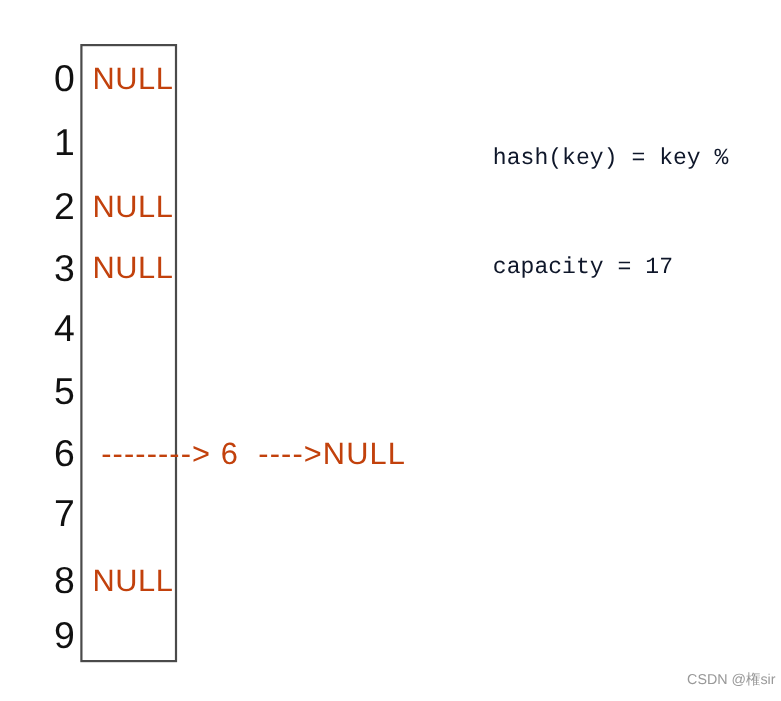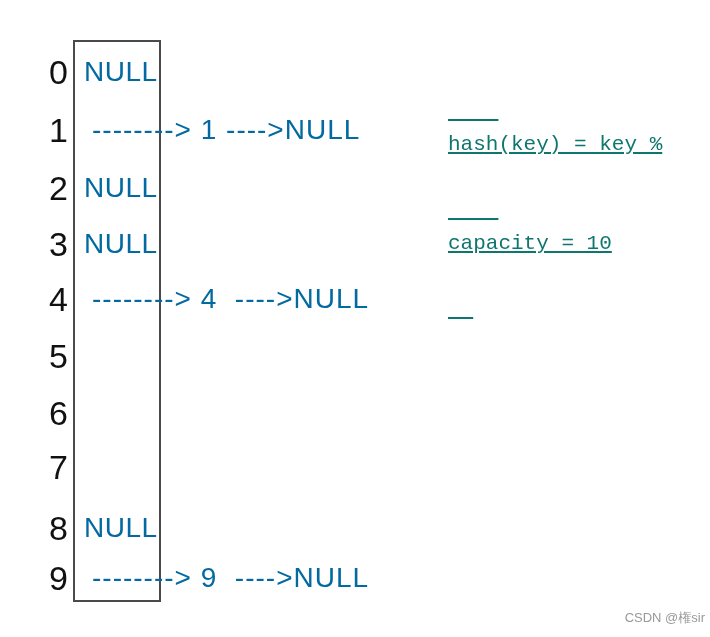--- a/index.html
+++ b/index.html
@@ -50,21 +50,21 @@
     line-height: 1;
     color: #111111;
   }
   .content {
     position: absolute;
     top: 50%;
     transform: translateY(-50%);
     font-size: 28px;
     line-height: 1;
     white-space: pre;
-    color: #0369a1;
+    color: #c2410c;
   }
   .row.null .content { left: 84px; letter-spacing: 0.5px; }
   .row.chain .content { left: 92px; letter-spacing: 1px; }
   .annotation {
     position: absolute;
     left: 448px;
     top: 62px;
     font-family: "Liberation Mono", monospace;
     font-size: 21px;
     line-height: 33px;
@@ -86,53 +86,51 @@
 
   <div class="bucket-box" style="border-color: rgb(74, 74, 74);"></div>
 
   <div class="rows-layer" id="rows">
       <div class="row null" style="top: 44px;">
         <span class="idx">0</span>
         <span class="content">NULL</span>
       </div>
       <div class="row chain" style="top: 102px;">
         <span class="idx">1</span>
-        <span class="content">--------&gt; 1 ----&gt;NULL</span>
       </div>
       <div class="row null" style="top: 160px;">
         <span class="idx">2</span>
         <span class="content">NULL</span>
       </div>
       <div class="row null" style="top: 216px;">
         <span class="idx">3</span>
         <span class="content">NULL</span>
       </div>
       <div class="row chain" style="top: 271px;">
         <span class="idx">4</span>
-        <span class="content">--------&gt; 4  ----&gt;NULL</span>
       </div>
       <div class="row chain" style="top: 328px;">
         <span class="idx">5</span>
       </div>
       <div class="row chain" style="top: 385px;">
         <span class="idx">6</span>
+        <span class="content">--------&gt; 6  ----&gt;NULL</span>
       </div>
       <div class="row chain" style="top: 439px;">
         <span class="idx">7</span>
       </div>
       <div class="row null" style="top: 500px;">
         <span class="idx">8</span>
         <span class="content">NULL</span>
       </div>
       <div class="row chain" style="top: 550px;">
         <span class="idx">9</span>
-        <span class="content">--------&gt; 9  ----&gt;NULL</span>
       </div>
     </div>
 
-  <div class="annotation" style="color: #0f766e; text-decoration: underline;">
+  <div class="annotation" style="color: #0f172a;">
     <div>hash(key) = key %</div>
-    <div>capacity = 10</div>
+    <div>capacity = 17</div>
   </div>
 
   <div class="watermark" style="color: rgb(153, 153, 153);">CSDN @権sir</div>
 
 </div>
 
 </body></html>

